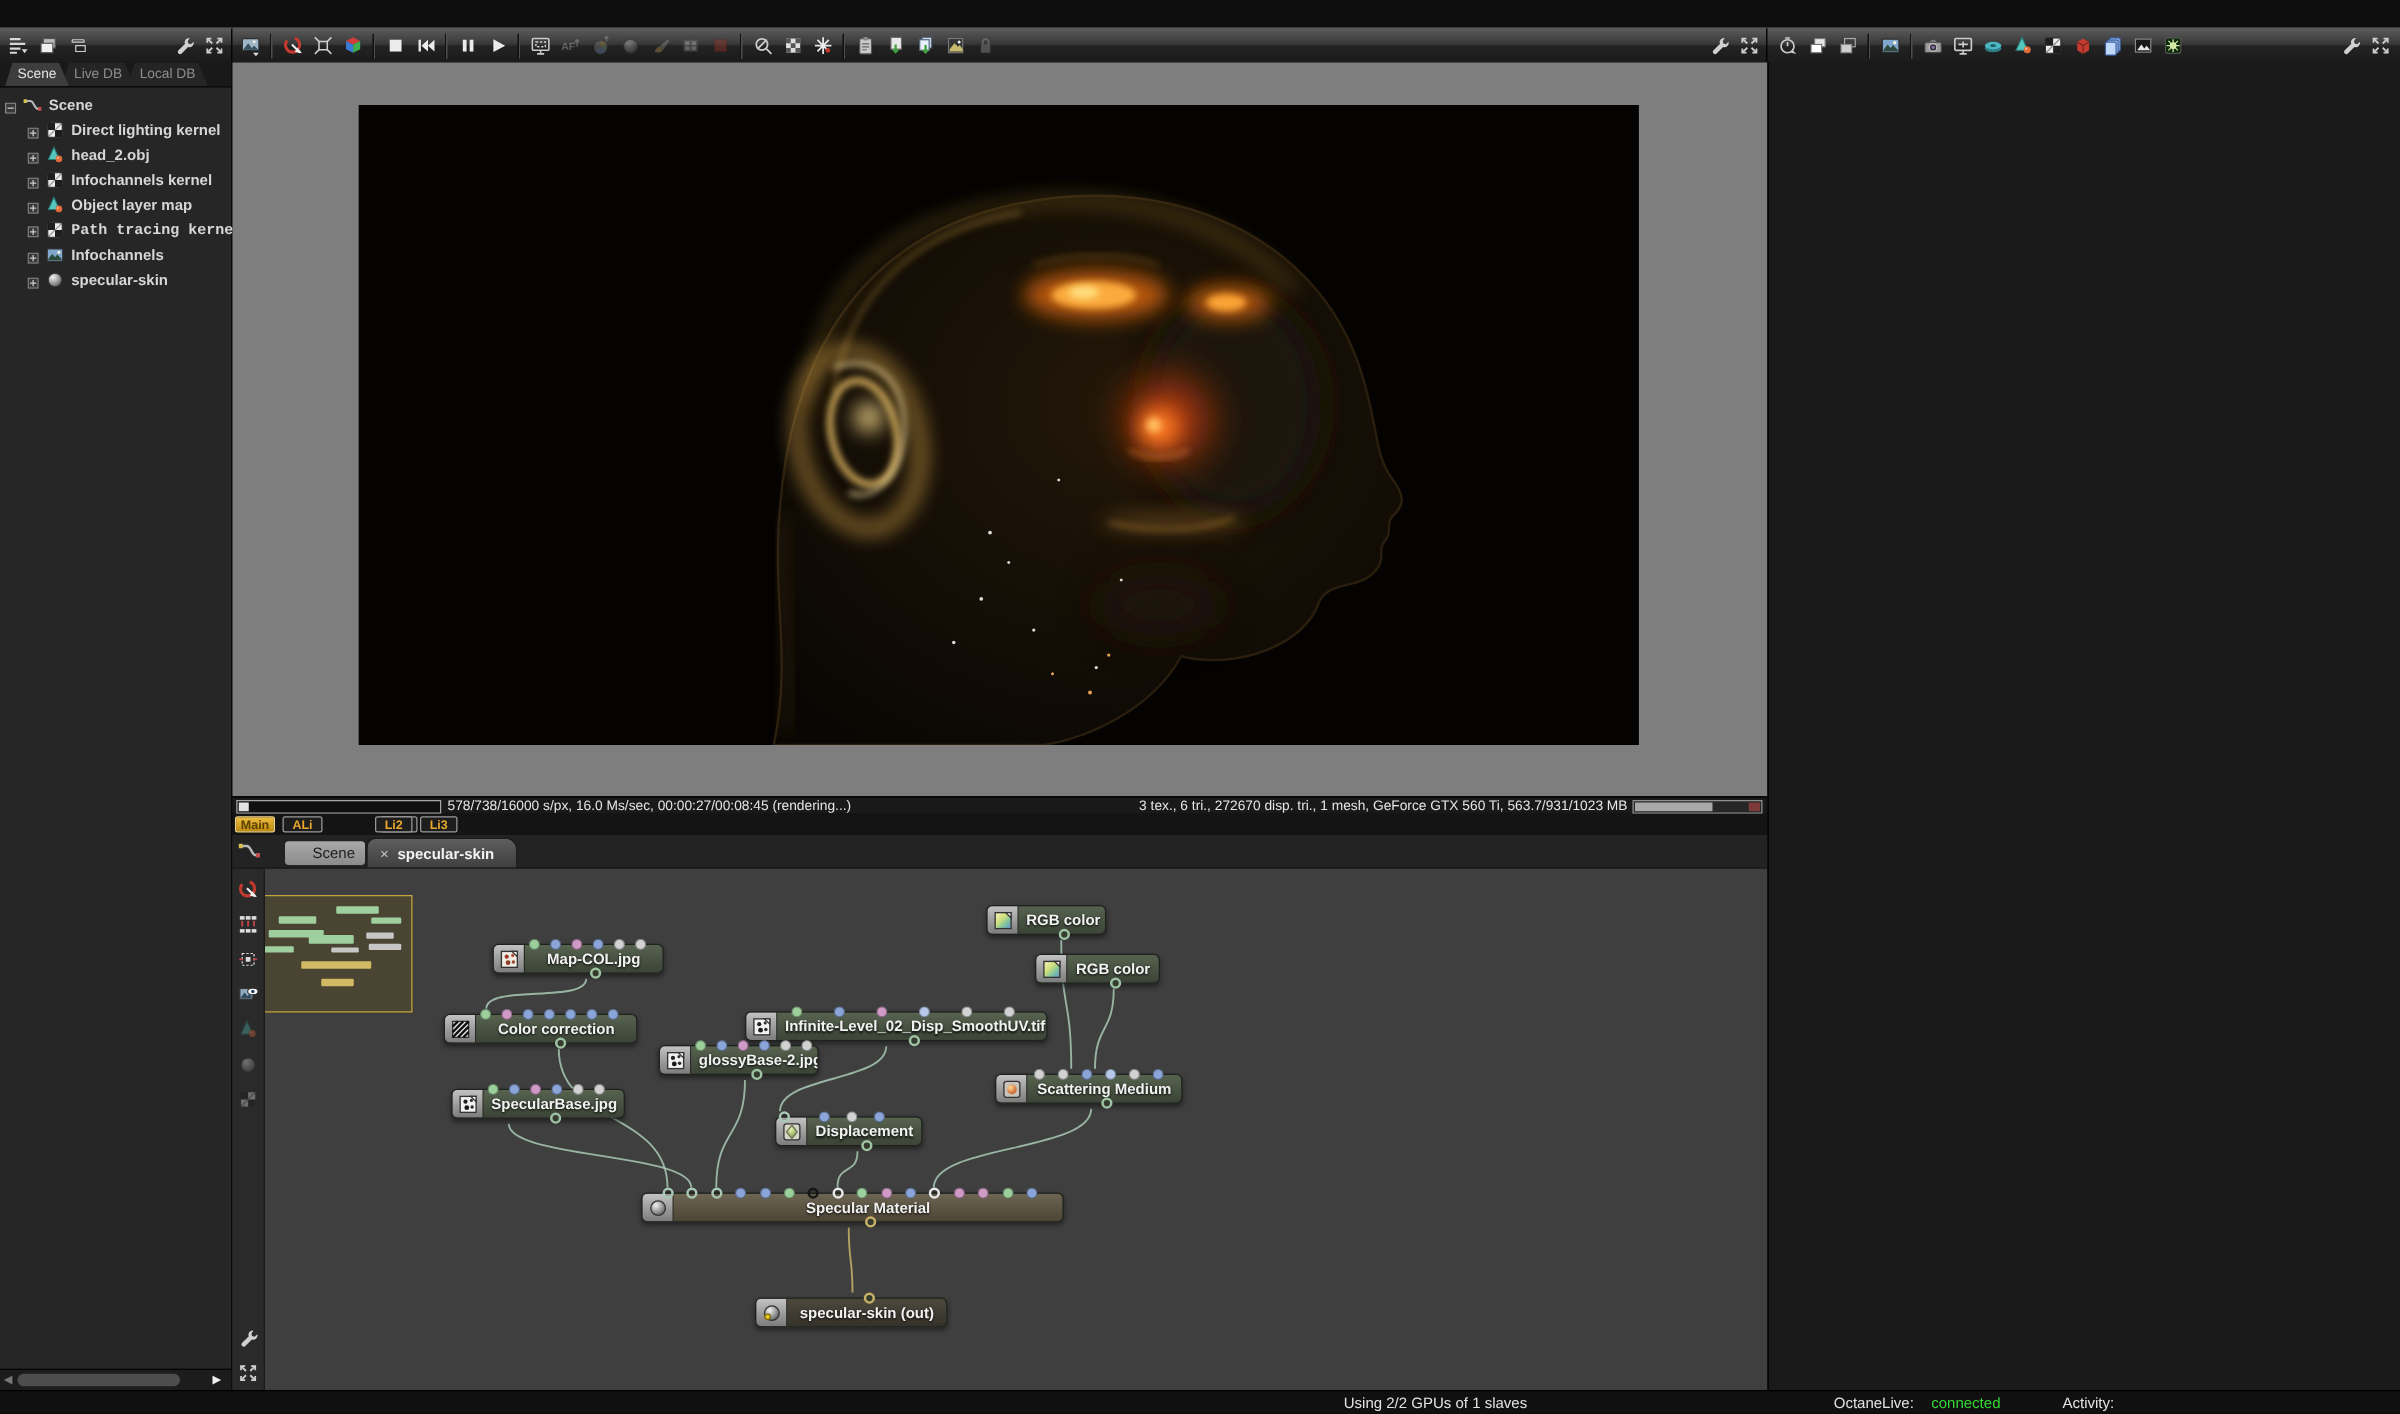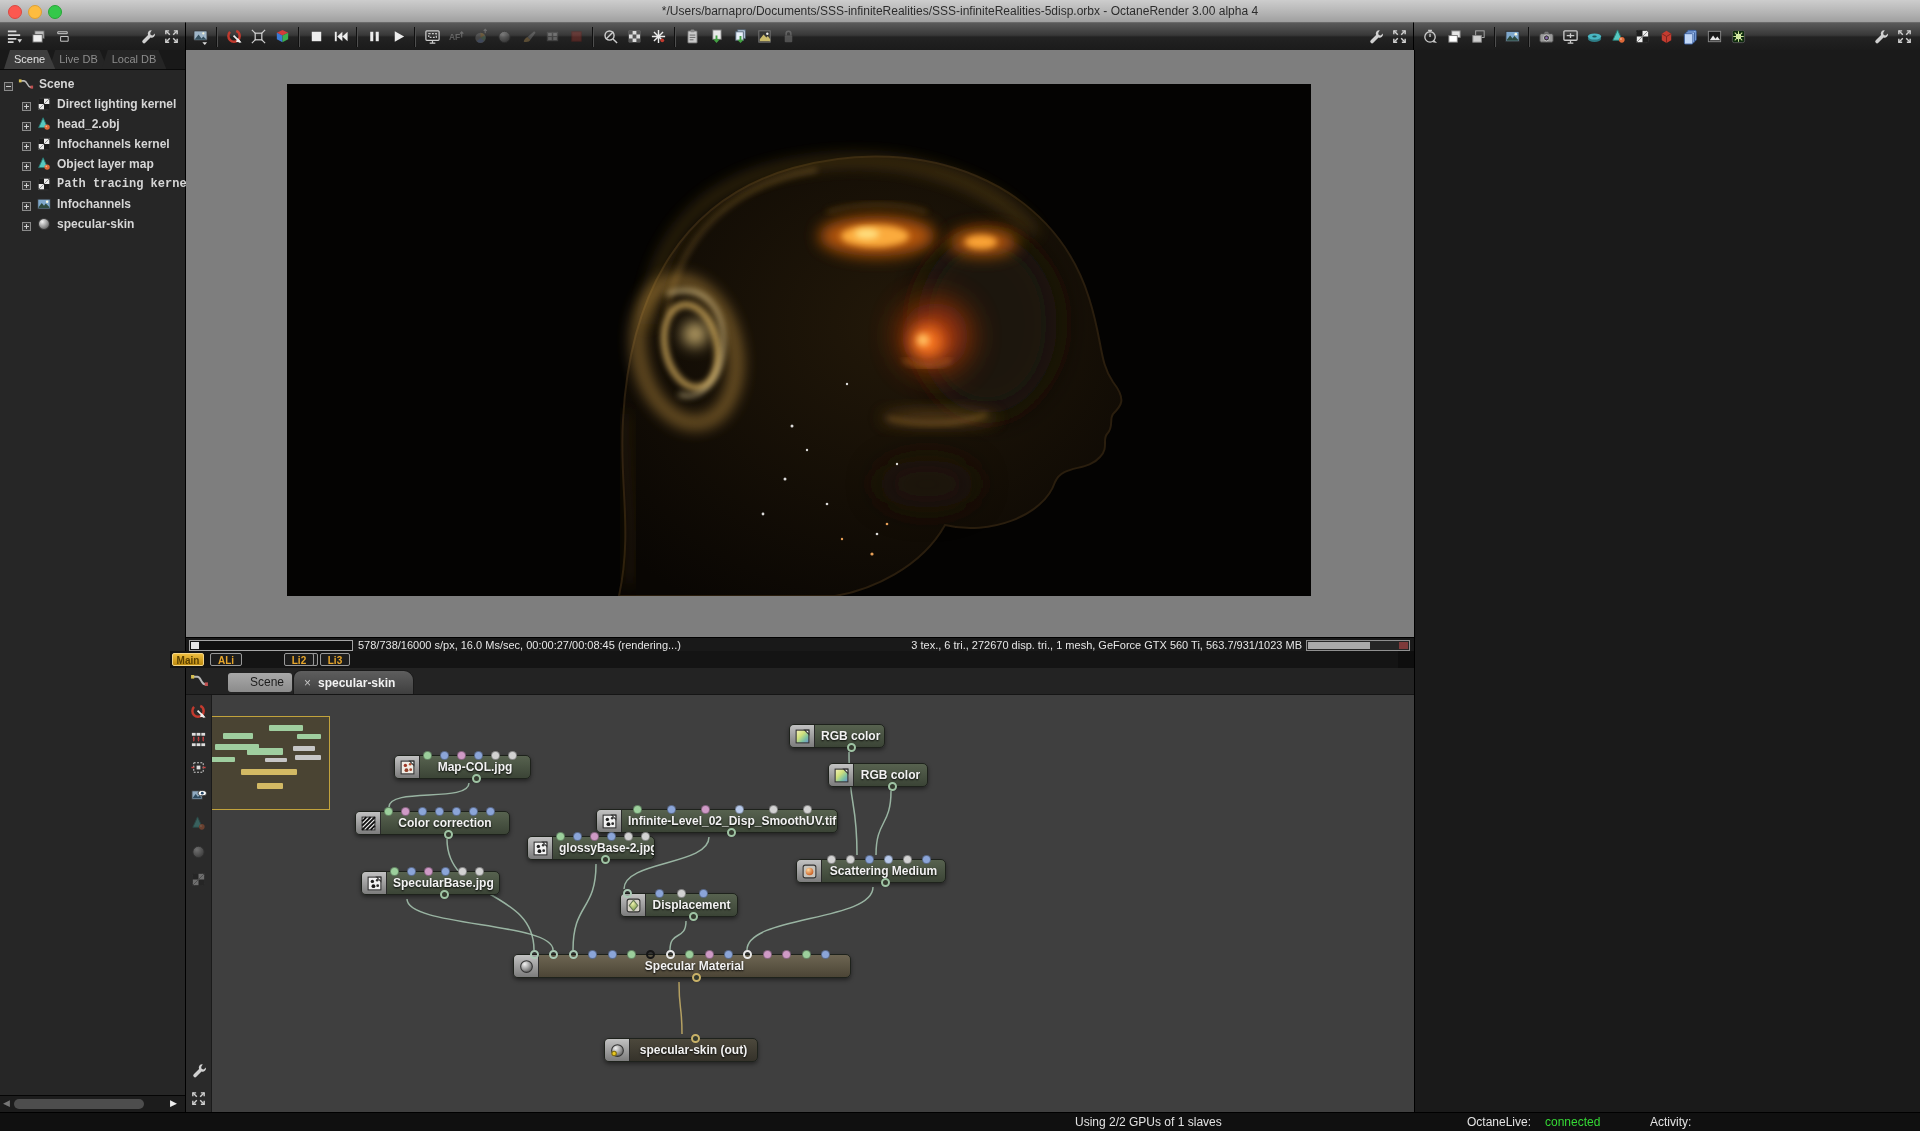--- a/index.html
+++ b/index.html
@@ -52,21 +52,21 @@
   
   #status-row{position:absolute;left:186px;top:637px;width:1228px;height:14px;background:#191919;border-top:1px solid #000;box-sizing:border-box;}
   #progress{position:absolute;left:3px;top:2px;width:162px;height:9px;border:1px solid #a5a5a5;background:#101010;}
   #progress .pfill{position:absolute;left:1px;top:1px;width:8px;height:7px;background:#e3e3e3;}
   #progress-text{position:absolute;left:172px;top:0;font-size:11px;line-height:14px;color:#e6e6e6;white-space:nowrap;}
   #stats-text{position:absolute;right:112px;top:0;font-size:11px;line-height:14px;color:#e6e6e6;white-space:nowrap;}
   #membar{position:absolute;right:4px;top:2px;width:102px;height:9px;border:1px solid #8f8f8f;background:#262626;}
   #membar .mfill{position:absolute;left:1px;top:1px;width:62px;height:7px;background:#a9a9a9;}
   #membar .mred{position:absolute;right:1px;top:1px;width:9px;height:7px;background:#7e3a3a;}
   
-  #pass-row{position:absolute;left:170px;top:651px;width:1228px;height:17px;background:#141414;}
+  #pass-row{position:absolute;left:186px;top:651px;width:1228px;height:17px;background:#141414;}
   .pass-tab{position:absolute;top:2px;height:13px;line-height:13px;text-align:center;font-size:10px;font-weight:bold;
     border-radius:2px;box-sizing:border-box;}
   .pass-tab.active{background:linear-gradient(#eebd3e,#bd8a0e);color:#5c4100;border:1px solid #f3d587;}
   .pass-tab.idle{background:#1d1d1d;color:#e9a72c;border:1px solid #999;}
   
   #node-editor{position:absolute;left:186px;top:668px;width:1228px;height:444px;background:#2c2c2c;}
   #ne-tabs{position:absolute;left:0;top:0;width:1228px;height:27px;background:#232323;border-bottom:1px solid #151515;
     display:flex;align-items:flex-end;box-sizing:border-box;}
   #ne-tab-icon{width:26px;height:26px;display:flex;align-items:center;justify-content:center;margin-bottom:1px;}
   #ne-tab-icon svg{width:19px;height:19px;}
@@ -138,26 +138,20 @@
         </radialGradient>
     <linearGradient id="rb" x1="0" y1="0" x2="1" y2="1">
           <stop offset="0" stop-color="#f8f2bc"></stop>
           <stop offset=".4" stop-color="#cfe07c"></stop>
           <stop offset=".7" stop-color="#7cc0a2"></stop>
           <stop offset="1" stop-color="#6c90d2"></stop>
         </linearGradient>
   </defs>
     </svg>
 
-  <div id="titlebar">
-    <span class="tl red"></span>
-    <span class="tl yel"></span>
-    <span class="tl grn"></span>
-    <div id="title-text">*/Users/barnapro/Documents/SSS-infiniteRealities/SSS-infiniteRealities-5disp.orbx - OctaneRender 3.00 alpha 4</div>
-  </div>
 
   <div class="toolbar" id="tb-left">
       <span class="tbi">
         <svg viewBox="0 0 18 18">
           <path d="M2 3.5h9M2 7.5h13M2 11.5h9M2 15h6" stroke="#d8d8d8" stroke-width="1.8"></path>
           <path d="M12 12h5l-2.5 3.5z" fill="#d8d8d8"></path>
         </svg>
       </span>
       <span class="tbi">
         <svg viewBox="0 0 18 18">

